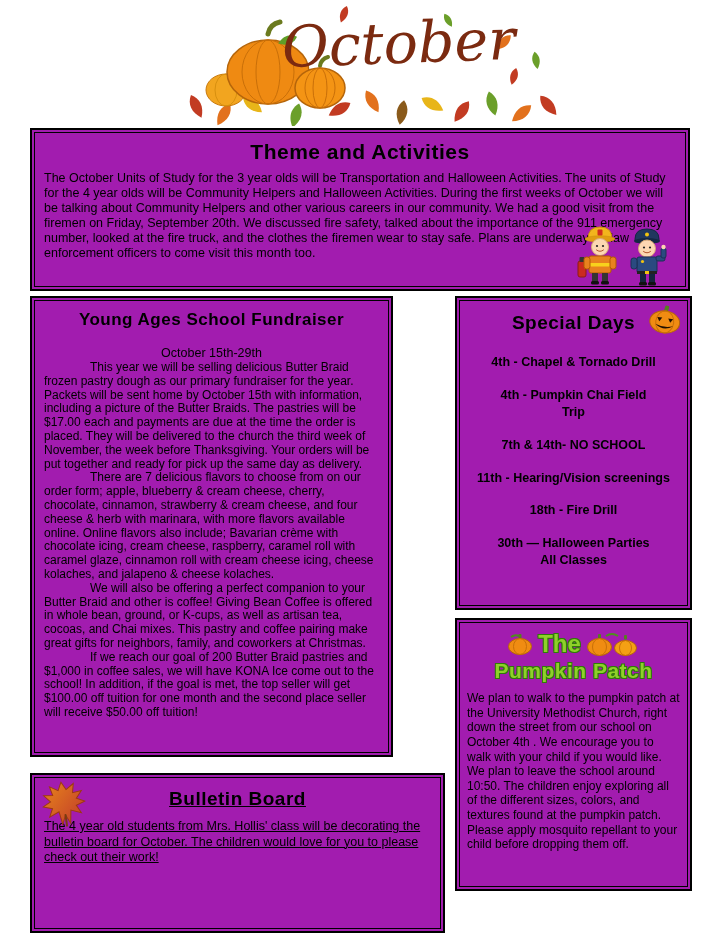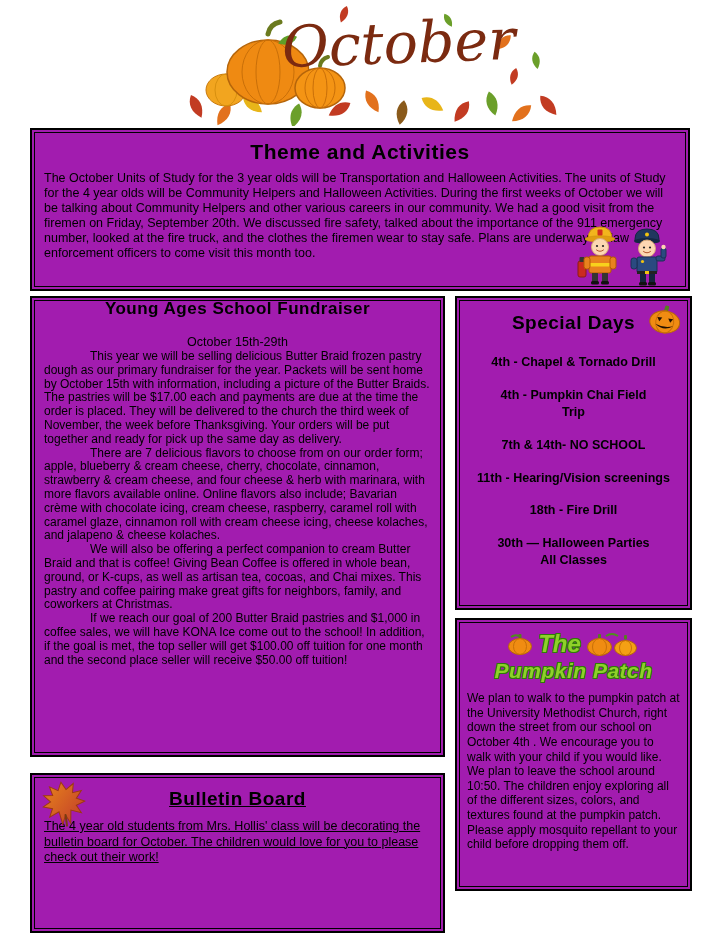--- a/index.html
+++ b/index.html
@@ -26,38 +26,37 @@
     font-size: 57px; color: #7b2a10; transform: rotate(-2deg);
   }
 
   
   .theme-box { left: 30px; top: 128px; width: 660px; height: 163px; padding: 10px 12px; }
   .theme-title { margin-bottom: 7px; font-size: 21px; }
   .theme-body { font-size: 12.5px; line-height: 1.2; padding-right: 4px; }
   .kids { position: absolute; right: 16px; bottom: 2px; }
 
   
-  .fund-box { left: 30px; top: 296px; width: 415px; height: 461px; padding: 1px 12px 8px; }
+  .fund-box { left: 30px; top: 296px; width: 363px; height: 461px; padding: 12px 12px 8px; }
   .fund-title { font-size: 17px; margin-bottom: 16px; }
   .fund-sub { text-align: center; font-size: 12.5px; margin-bottom: 1px; }
   .fund-p { font-size: 12px; line-height: 1.15; text-indent: 46px; }
 
   
   .special-box { left: 455px; top: 296px; width: 237px; height: 314px; padding: 14px 7px 20px; text-align: center; }
   .special-title { font-size: 19px; margin-bottom: 20px; }
   .sd-item { font-size: 12.5px; font-weight: bold; line-height: 1.35; margin-bottom: 16px; white-space: pre-line; }
   .jack { position: absolute; top: 7px; right: 8px; transform: rotate(8deg); }
 
   
   .patch-box { left: 455px; top: 618px; width: 237px; height: 273px; padding: 8px 10px; }
   .pp-row1 { display: flex; align-items: center; justify-content: center; gap: 5px; margin-top: 2px; }
   .pp-outline {
     color: #8fd02a; font-weight: bold;
     text-shadow: -1px -1px 0 #2f7d08, 1px -1px 0 #2f7d08, -1px 1px 0 #2f7d08, 1px 1px 0 #2f7d08;
-    font-style: italic;
   }
   .pp-the { font-size: 24px; }
   .pp-name { text-align: center; font-size: 21px; letter-spacing: .5px; margin: 1px 0 8px; }
   .pp-body { font-size: 12px; line-height: 1.22; }
 
   
   .bulletin-box { left: 30px; top: 773px; width: 415px; height: 160px; padding: 10px 12px 8px; text-decoration: underline; }
   .bulletin-title { font-size: 19px; margin: 3px 0 9px; }
   .bulletin-body { font-size: 12.5px; line-height: 1.25; }
   .maple { position: absolute; left: 10px; top: 6px; transform: rotate(-8deg); }
@@ -160,21 +159,21 @@
         <rect x="20" y="59" width="8" height="3.5" rx="1.5" fill="#111"></rect>
       </g>
     </svg>
   </section>
 
   <section class="box fund-box">
     <h2 class="section-title fund-title">Young Ages School Fundraiser</h2>
     <div class="fund-sub">October 15th-29th</div>
     <p class="fund-p">This year we will be selling delicious Butter Braid frozen pastry dough as our primary fundraiser for the year. Packets will be sent home by October 15th with information, including a picture of the Butter Braids. The pastries will be $17.00 each and payments are due at the time the order is placed. They will be delivered to the church the third week of November, the week before Thanksgiving. Your orders will be put together and ready for pick up the same day as delivery.</p>
     <p class="fund-p">There are 7 delicious flavors to choose from on our order form; apple, blueberry &amp; cream cheese, cherry, chocolate, cinnamon, strawberry &amp; cream cheese, and four cheese &amp; herb with marinara, with more flavors available online. Online flavors also include; Bavarian crème with chocolate icing, cream cheese, raspberry, caramel roll with caramel glaze, cinnamon roll with cream cheese icing, cheese kolaches, and jalapeno &amp; cheese kolaches.</p>
-    <p class="fund-p">We will also be offering a perfect companion to cream Butter Braid and that is coffee! Giving Bean Coffee is offered in whole bean, ground, or K-cups, as well as artisan tea, cocoas, and Chai mixes. This pastry and coffee pairing make great gifts for neighbors, family, and coworkers at Christmas.</p>
+    <p class="fund-p">We will also be offering a perfect companion to your Butter Braid and other is coffee! Giving Bean Coffee is offered in whole bean, ground, or K-cups, as well as artisan tea, cocoas, and Chai mixes. This pastry and coffee pairing make great gifts for neighbors, family, and coworkers at Christmas.</p>
     <p class="fund-p">If we reach our goal of 200 Butter Braid pastries and $1,000 in coffee sales, we will have KONA Ice come out to the school!  In addition, if the goal is met, the top seller will get $100.00 off tuition for one month and the second place seller will receive $50.00 off tuition!</p>
   </section>
 
   <section class="box special-box">
     <svg class="jack" width="34" height="30" viewBox="0 0 34 30">
       <rect x="15" y="0.5" width="4" height="6" rx="1" fill="#55801e" transform="rotate(10 17 4)"></rect>
       <ellipse cx="17" cy="17" rx="15" ry="11" fill="#f08c12" stroke="#b5650a"></ellipse>
       <ellipse cx="17" cy="17" rx="9" ry="11" fill="none" stroke="#c96f08"></ellipse>
       <polygon points="9,13 14,13 11.5,17" fill="#201000"></polygon>
       <polygon points="20,13 25,13 22.5,17" fill="#201000"></polygon>

